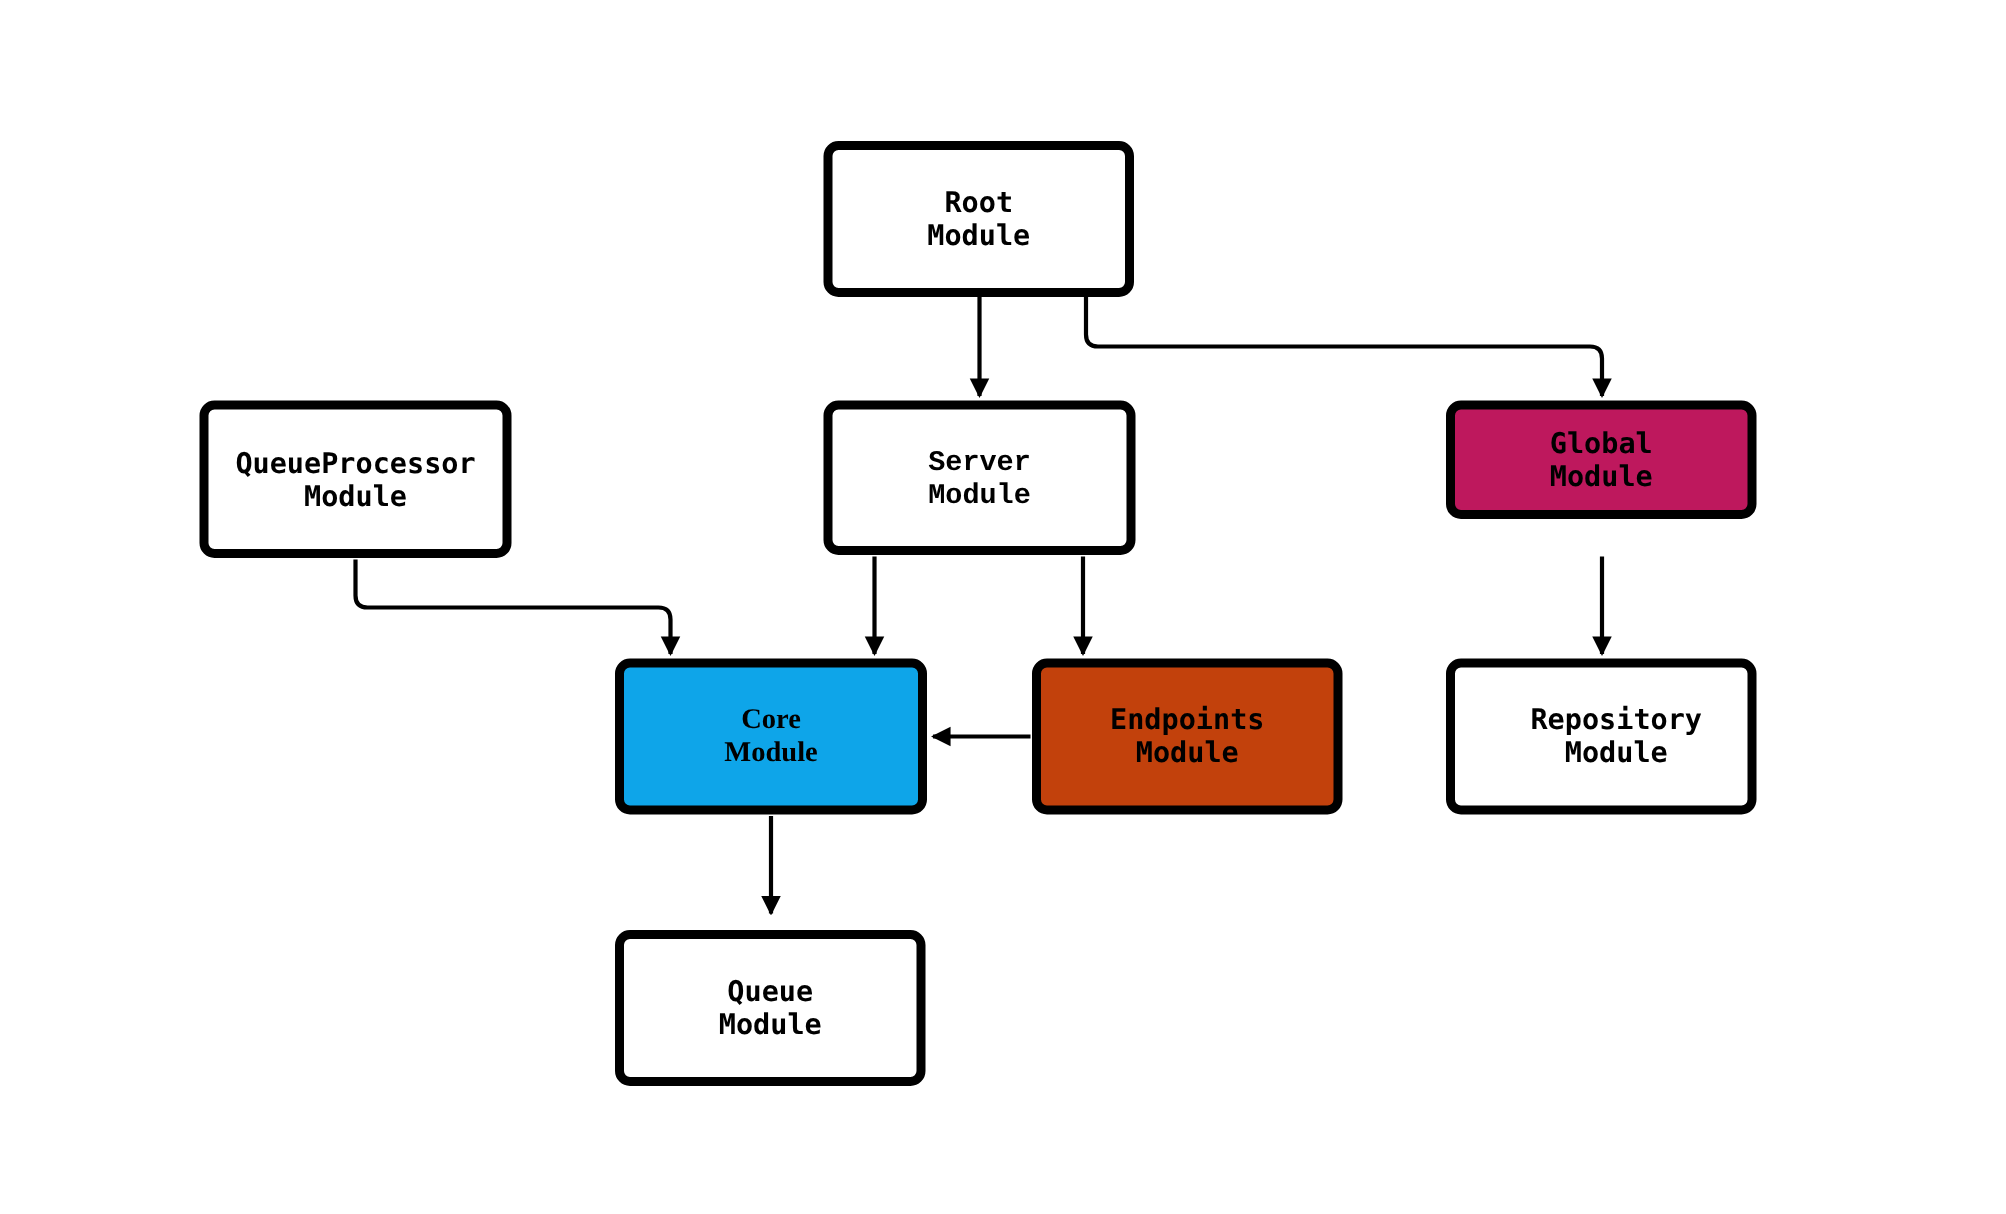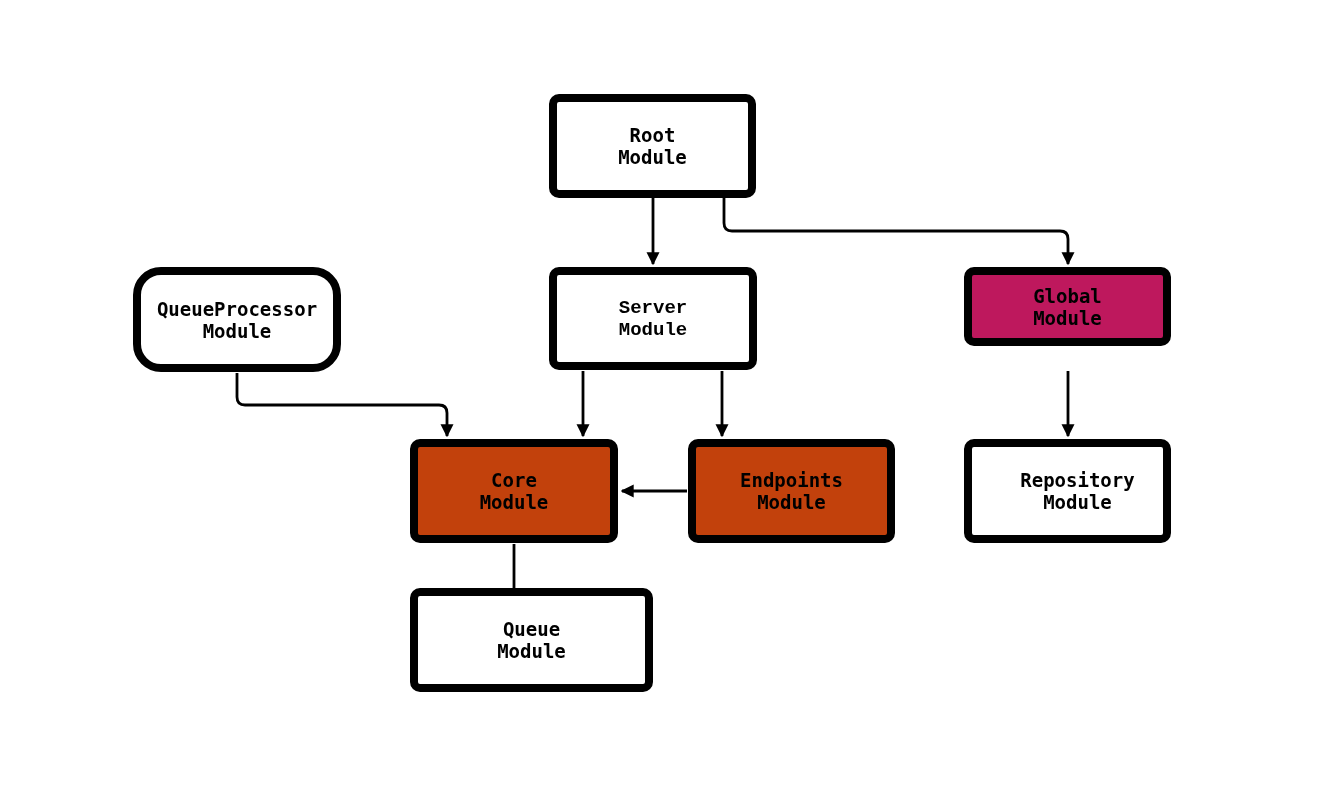--- a/index.html
+++ b/index.html
@@ -24,21 +24,21 @@
   }
   #edge-layer path.edge {
     fill: none;
     stroke: #000000;
     stroke-width: 2.8;
   }
   .node {
     position: absolute;
     box-sizing: border-box;
     background: #ffffff;
-    border: 8px solid #404040;
+    border: 6px solid #404040;
     border-radius: 10px;
     display: flex;
     align-items: center;
     justify-content: center;
   }
   .node .label {
     font-weight: bold;
     font-size: 19px;
     line-height: 22px;
     color: #000000;
@@ -65,48 +65,48 @@
       <path d="M 687 491 L 622 491" class="edge" stroke="#000000" marker-end="url(#arrow)"></path>
       <path d="M 1068 371 L 1068 436" class="edge" stroke="#000000" marker-end="url(#arrow)"></path>
       <path d="M 514 544 L 514 609" class="edge" stroke="#000000" marker-end="url(#arrow)"></path>
     </svg>
 
   <div class="node" style="left: 549px; top: 94px; width: 207px; height: 104px; background: rgb(255, 255, 255); border-color: rgb(0, 0, 0);">
     <span class="label">Root
 Module</span>
   </div>
 
-  <div class="node" style="left: 133px; top: 267px; width: 208px; height: 105px; background: rgb(255, 255, 255); border-color: rgb(0, 0, 0); border-radius: 28px;">
+  <div class="node" style="left: 133px; top: 267px; width: 208px; height: 105px; background: rgb(255, 255, 255); border-color: rgb(0, 0, 0);">
     <span class="label">QueueProcessor
 Module</span>
   </div>
 
   <div class="node" style="left: 549px; top: 267px; width: 208px; height: 103px; background: rgb(255, 255, 255); border-color: rgb(0, 0, 0); font-family: Liberation Mono, monospace;">
     <span class="label">Server
 Module</span>
   </div>
 
   <div class="node" style="left: 964px; top: 267px; width: 207px; height: 79px; background: #be185d; border-color: rgb(0, 0, 0);">
     <span class="label">Global
 Module</span>
   </div>
 
-  <div class="node" style="left: 410px; top: 439px; width: 208px; height: 104px; background: #c2410c; border-color: rgb(0, 0, 0);">
+  <div class="node" style="left: 410px; top: 439px; width: 208px; height: 104px; background: #0ea5e9; border-color: rgb(0, 0, 0); font-family: Liberation Serif, serif;">
     <span class="label">Core
 Module</span>
   </div>
 
   <div class="node" style="left: 688px; top: 439px; width: 207px; height: 104px; background: #c2410c; border-color: rgb(0, 0, 0);">
     <span class="label">Endpoints
 Module</span>
   </div>
 
   <div class="node" style="left: 964px; top: 439px; width: 207px; height: 104px; background: rgb(255, 255, 255); border-color: rgb(0, 0, 0); padding-left: 20px;">
     <span class="label">Repository
 Module</span>
   </div>
 
-  <div class="node" style="left: 410px; top: 588px; width: 243px; height: 104px; background: rgb(255, 255, 255); border-color: rgb(0, 0, 0);">
+  <div class="node" style="left: 410px; top: 620px; width: 207px; height: 104px; background: rgb(255, 255, 255); border-color: rgb(0, 0, 0);">
     <span class="label">Queue
 Module</span>
   </div>
 
 </div>
 
 </body></html>

